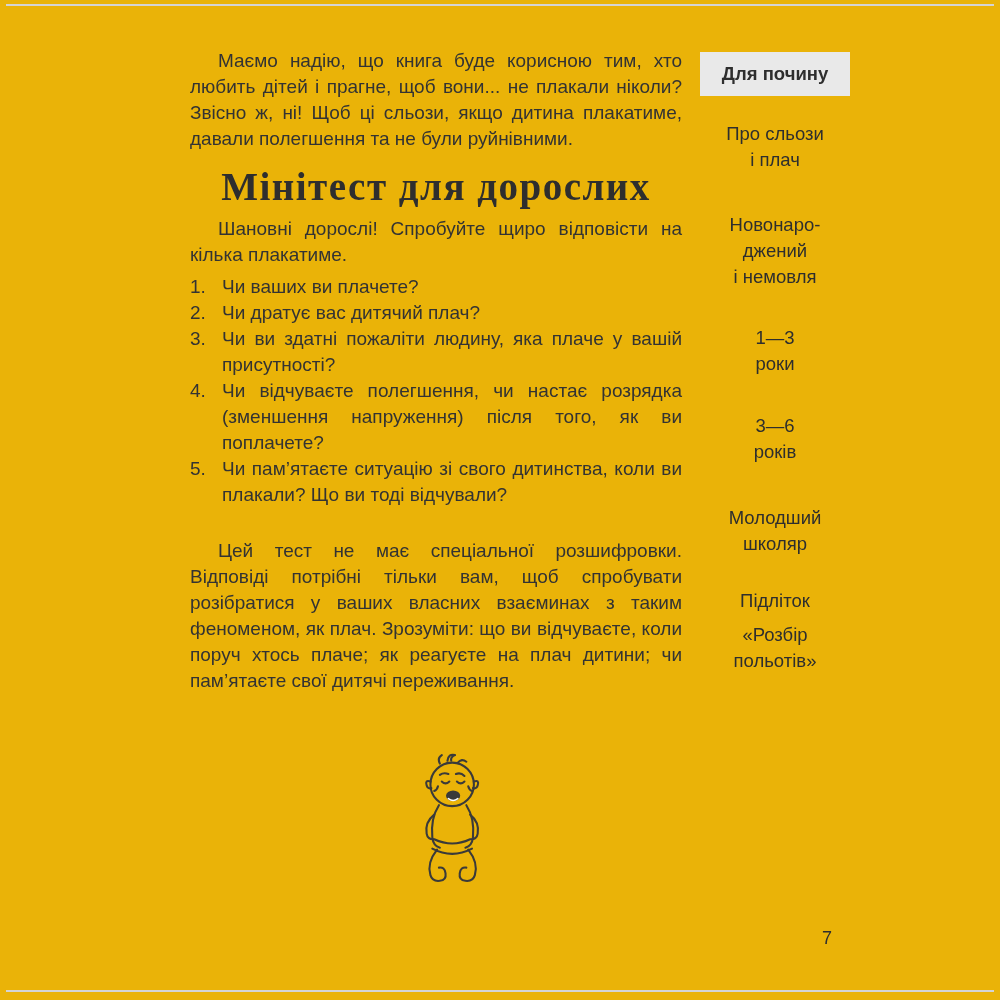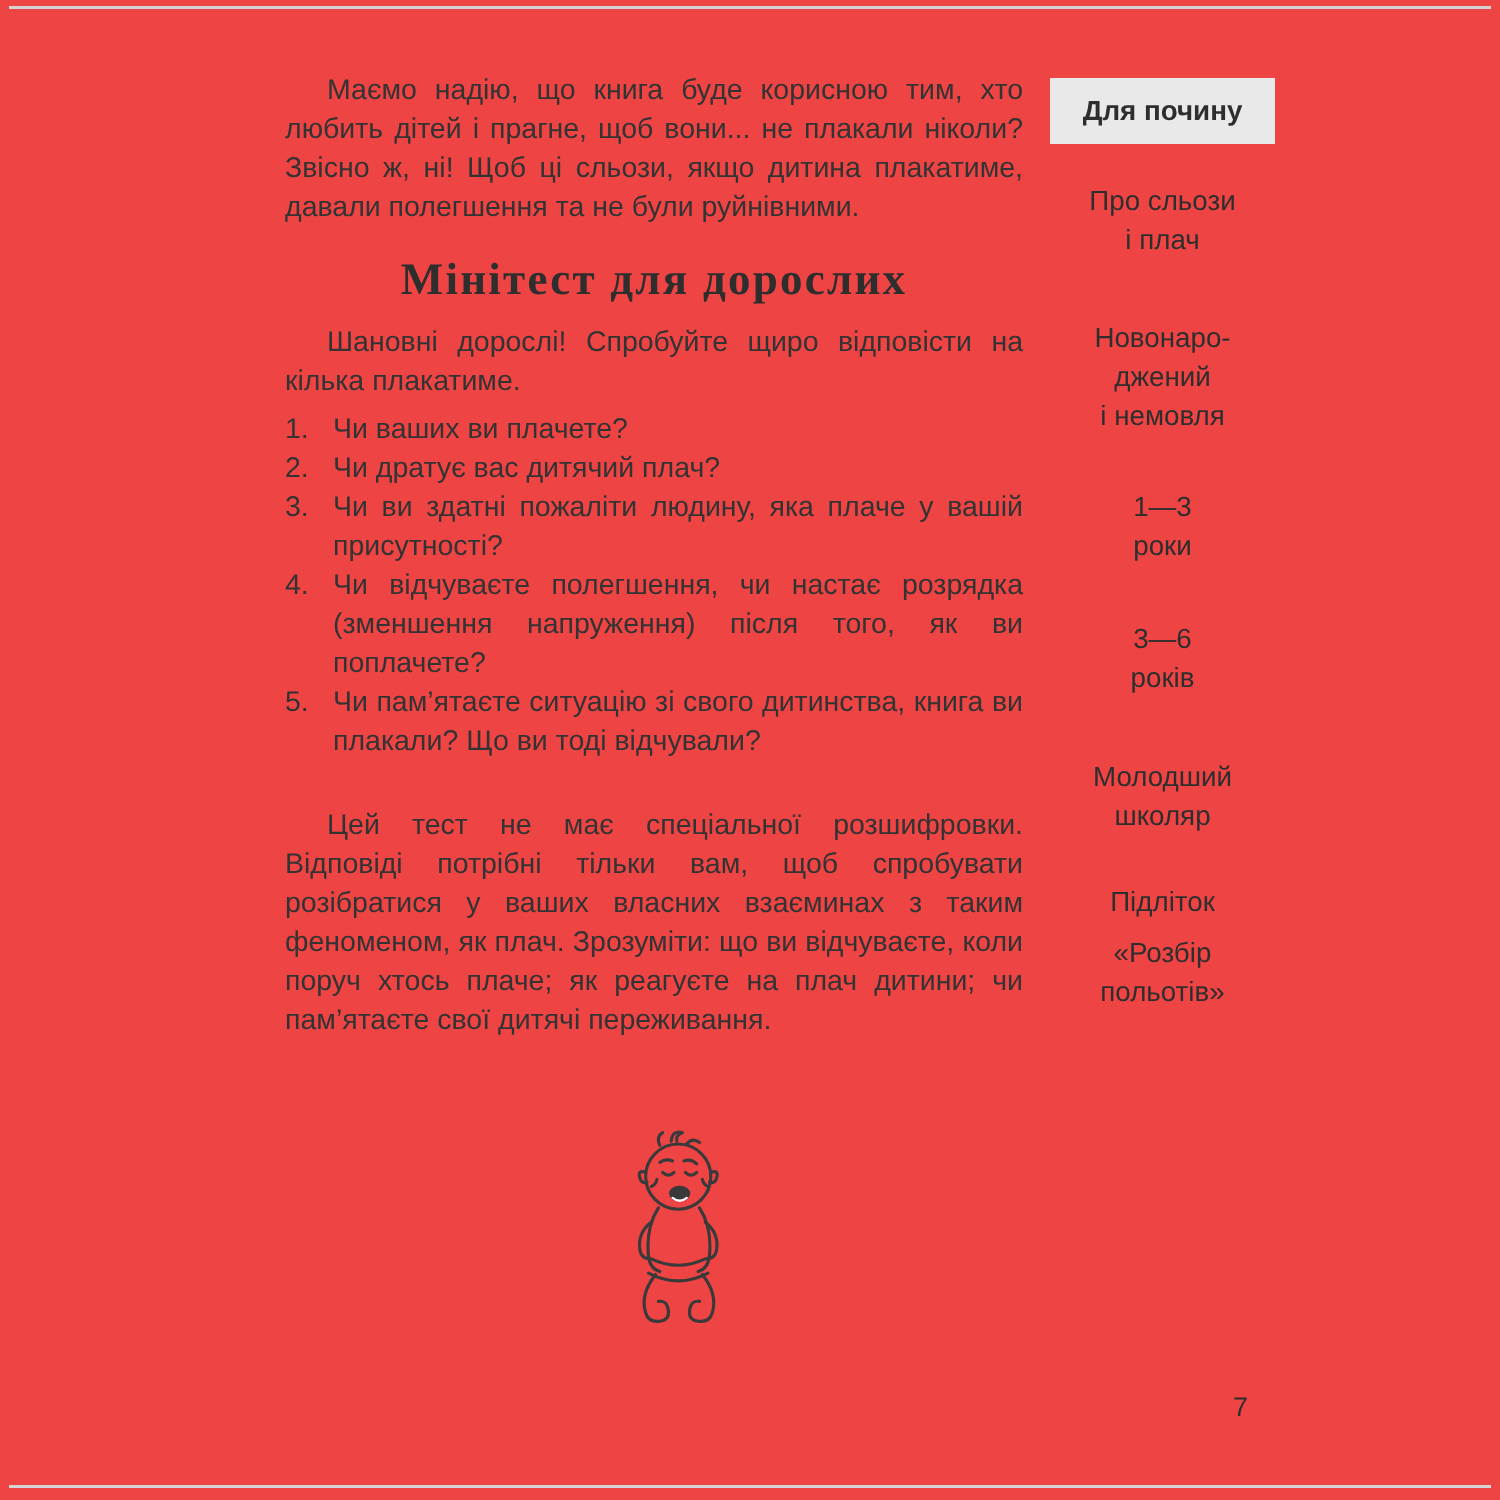--- a/index.html
+++ b/index.html
@@ -1,20 +1,20 @@
 <!DOCTYPE html>
 <html><head>
 <meta charset="utf-8">
 <style>
   html, body { margin: 0; padding: 0; background: #ffffff; }
   .page {
     position: relative;
     width: 1000px;
     height: 1000px;
-    background: #ef4444;
+    background: #eab308;
     font-family: "Liberation Sans", sans-serif;
     color: #333333;
     overflow: hidden;
   }
   .scan-edge { position: absolute; left: 6px; right: 6px; border-top: 2px solid #d4d4d4; }
   .scan-edge.top { top: 4px; }
   .scan-edge.bottom { bottom: 8px; }
 
   .main-col {
     position: absolute;
@@ -24,21 +24,21 @@
     font-size: 19px;
     line-height: 26px;
     text-align: justify;
   }
   .para { margin: 0; }
   .para.indent { text-indent: 28px; }
   .para.after-gap { margin-top: 30px; }
 
   .section-title {
     font-family: cursive;
-    font-size: 30px;
+    font-size: 39px;
     font-weight: 600;
     letter-spacing: 1.5px;
     text-align: center;
     margin: 22px 0 16px 0;
     color: #2e2e2e;
   }
 
   .questions { margin: 6px 0 0 0; }
   .q-row { display: flex; }
   .q-num { flex: 0 0 32px; }
@@ -117,21 +117,21 @@
       <div class="q-row">
         <span class="q-num">3.</span>
         <span class="q-text">Чи ви здатні пожаліти людину, яка плаче у вашій присутності?</span>
       </div>
       <div class="q-row">
         <span class="q-num">4.</span>
         <span class="q-text">Чи відчуваєте полегшення, чи настає розрядка (зменшення напруження) після того, як ви поплачете?</span>
       </div>
       <div class="q-row">
         <span class="q-num">5.</span>
-        <span class="q-text">Чи пам’ятаєте ситуацію зі свого дитинства, книга ви плакали? Що ви тоді відчували?</span>
+        <span class="q-text">Чи пам’ятаєте ситуацію зі свого дитинства, коли ви плакали? Що ви тоді відчували?</span>
       </div>
     </div>
 
     <p class="para indent after-gap">Цей тест не має спеціальної розшифровки. Відповіді потрібні тільки вам, щоб спробувати розібратися у ваших власних взаєминах з таким феноменом, як плач. Зрозуміти: що ви відчуваєте, коли поруч хтось плаче; як реагуєте на плач дитини; чи пам’ятаєте свої дитячі переживання.</p>
   </div>
 
   <div class="sidebar">
     <div class="sidebar-item active si-0">Для почину</div>
     <div class="sidebar-item si-1">Про сльози
 і плач</div>

